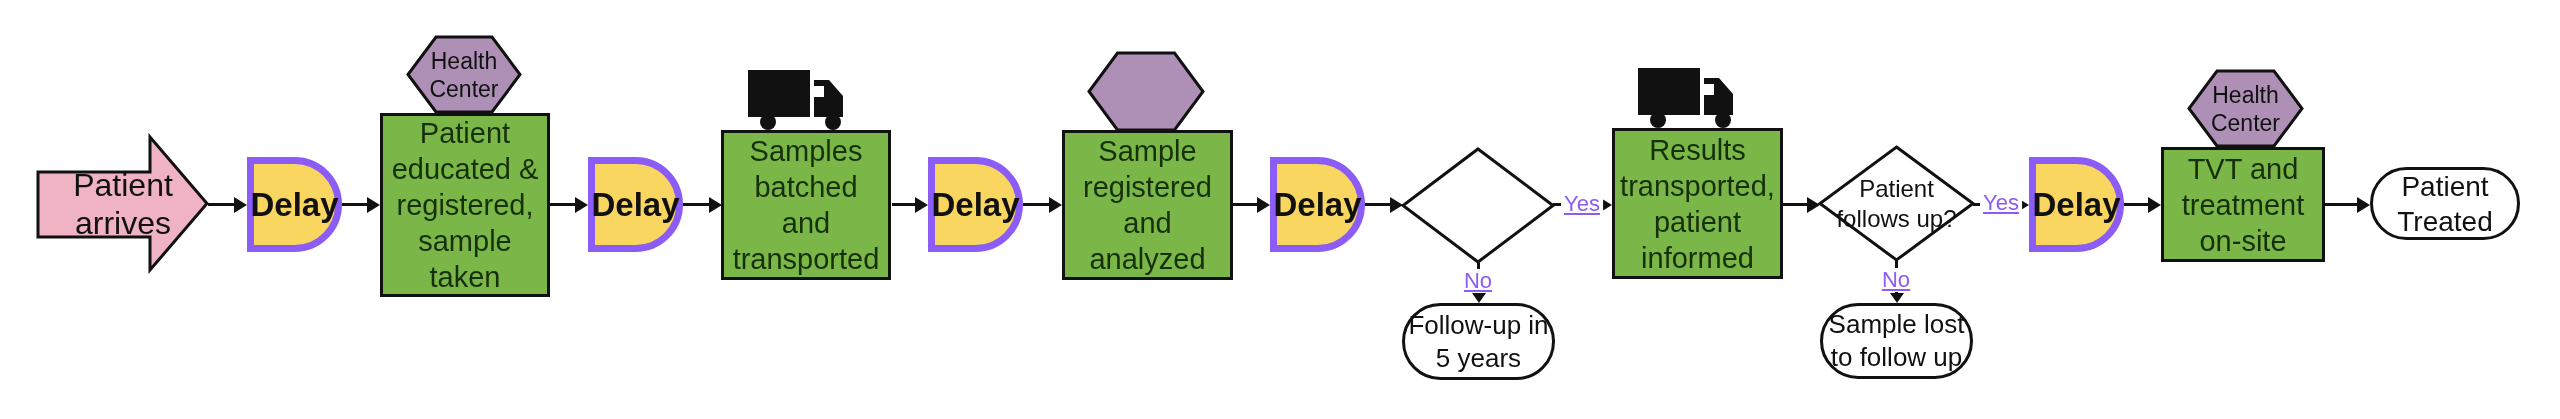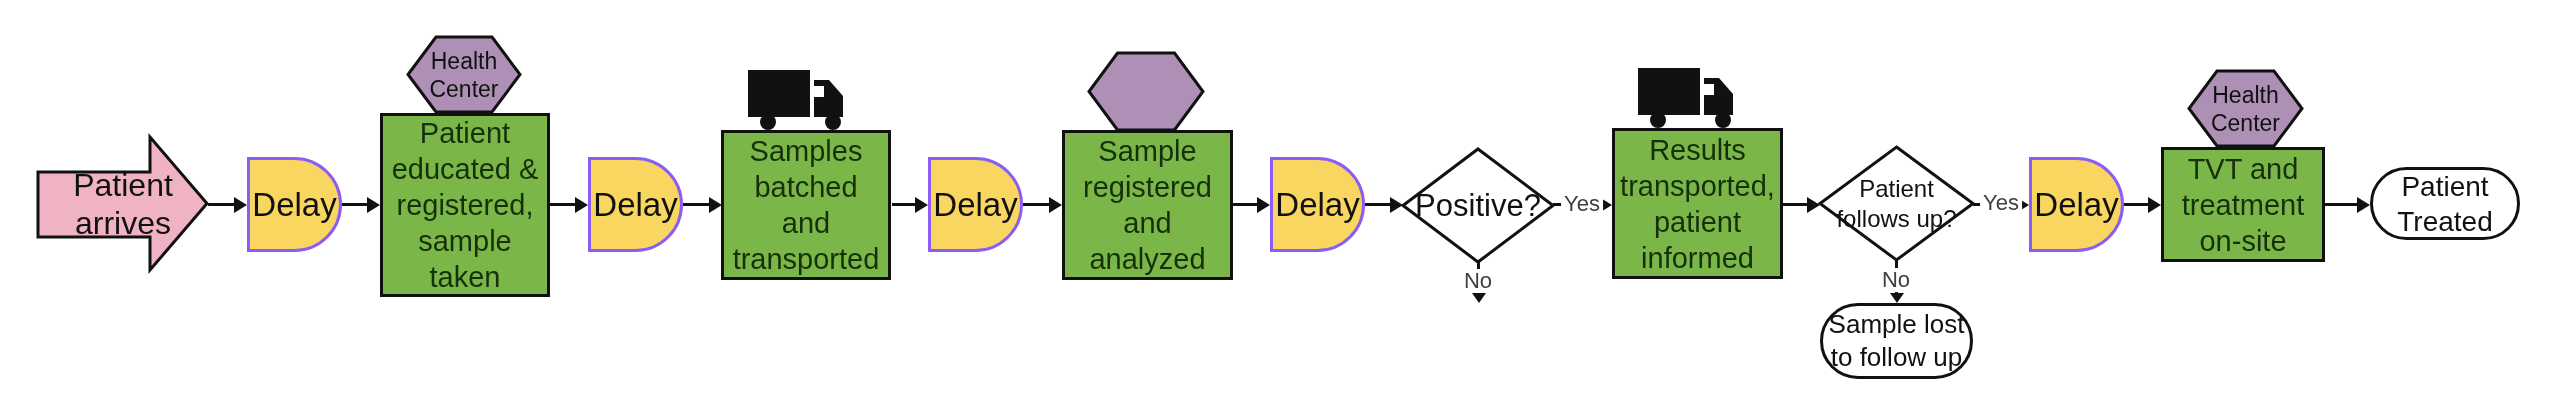--- a/index.html
+++ b/index.html
@@ -11,42 +11,42 @@
   .lbl{
     position:absolute;display:flex;align-items:center;justify-content:center;
     text-align:center;white-space:pre-line;color:#111;pointer-events:none;
   }
   .process{
     position:absolute;background:#7ab648;border:3px solid #111;box-sizing:border-box;
     display:flex;align-items:center;justify-content:center;text-align:center;
     white-space:pre-line;font-size:29px;line-height:36px;color:#16300a;
   }
   .delay{
-    position:absolute;width:95px;height:95px;background:#f9d65f;border:3px solid #8b5cf6;
+    position:absolute;width:95px;height:95px;background:#f9d65f;border:7px solid #8b5cf6;
     box-sizing:border-box;border-radius:0 50% 50% 0;
-    display:flex;align-items:center;justify-content:center;font-size:33px;color:#111;
+    display:flex;align-items:center;justify-content:center;font-size:33px;color:#111;font-weight:bold;
   }
   .stadium{
     position:absolute;background:#fff;border:3px solid #111;box-sizing:border-box;
     border-radius:40px;display:flex;align-items:center;justify-content:center;
     text-align:center;white-space:pre-line;font-size:26px;line-height:33px;color:#111;
   }
   .conn{position:absolute;height:3px;background:#111;}
   .conn::after{
     content:"";position:absolute;right:-13px;top:-6.5px;width:0;height:0;
     border-left:13px solid #111;border-top:8px solid transparent;border-bottom:8px solid transparent;
   }
   .vconn{position:absolute;width:3px;background:#111;}
   .vconn::after{
     content:"";position:absolute;bottom:-10px;left:-5.5px;width:0;height:0;
     border-top:10px solid #111;border-left:7px solid transparent;border-right:7px solid transparent;
   }
   .edge-lbl{
     position:absolute;transform:translate(-50%,-50%);background:#fff;
-    font-size:22px;line-height:24px;padding:0 3px;color:#404040;
+    font-size:22px;line-height:24px;padding:0 3px;color:#8b5cf6;text-decoration:underline;
   }
   .hex-lbl{font-size:23px;line-height:28px;}
   .hex-lbl.small{font-size:20px;line-height:25px;}
 </style>
 </head>
 <body>
 
 <div id="canvas">
 
   <svg class="shape" style="left:408px;top:37px" width="112" height="75" viewBox="0 0 112 75">
@@ -110,28 +110,29 @@
 transported,
 patient
 informed</div>
   <div class="process" style="left:2161px;top:147px;width:164px;height:115px">TVT and
 treatment
 on-site</div>
 
   <svg class="shape" style="left:1403px;top:149px" width="150" height="113" viewBox="0 0 150 113">
     <polygon points="75,0 150,56.5 75,113 0,56.5" fill="#fff" stroke="#111" stroke-width="3"></polygon>
   </svg>
-  <div class="lbl" style="left:1403px;top:149px;width:150px;height:113px;font-size:31px">Positive?</div>
 
   <svg class="shape" style="left:1820px;top:147px" width="153" height="113" viewBox="0 0 153 113">
     <polygon points="76.5,0 153,56.5 76.5,113 0,56.5" fill="#fff" stroke="#111" stroke-width="3"></polygon>
   </svg>
   <div class="lbl" style="left:1820px;top:147px;width:153px;height:113px;font-size:24px;line-height:30px">Patient
 follows up?</div>
 
+  <div class="stadium" style="left:1402px;top:303px;width:153px;height:77px">Follow-up in
+5 years</div>
   <div class="stadium" style="left:1820px;top:303px;width:153px;height:76px">Sample lost
 to follow up</div>
   <div class="stadium" style="left:2370px;top:167px;width:150px;height:73px;font-size:28px;line-height:35px">Patient
 Treated</div>
 
   <div class="conn" style="left:208px;top:203px;width:26px"></div>
   <div class="conn" style="left:342px;top:203px;width:25px"></div>
   <div class="conn" style="left:550px;top:203px;width:25px"></div>
   <div class="conn" style="left:683px;top:203px;width:26px"></div>
   <div class="conn" style="left:892px;top:203px;width:23px"></div>

